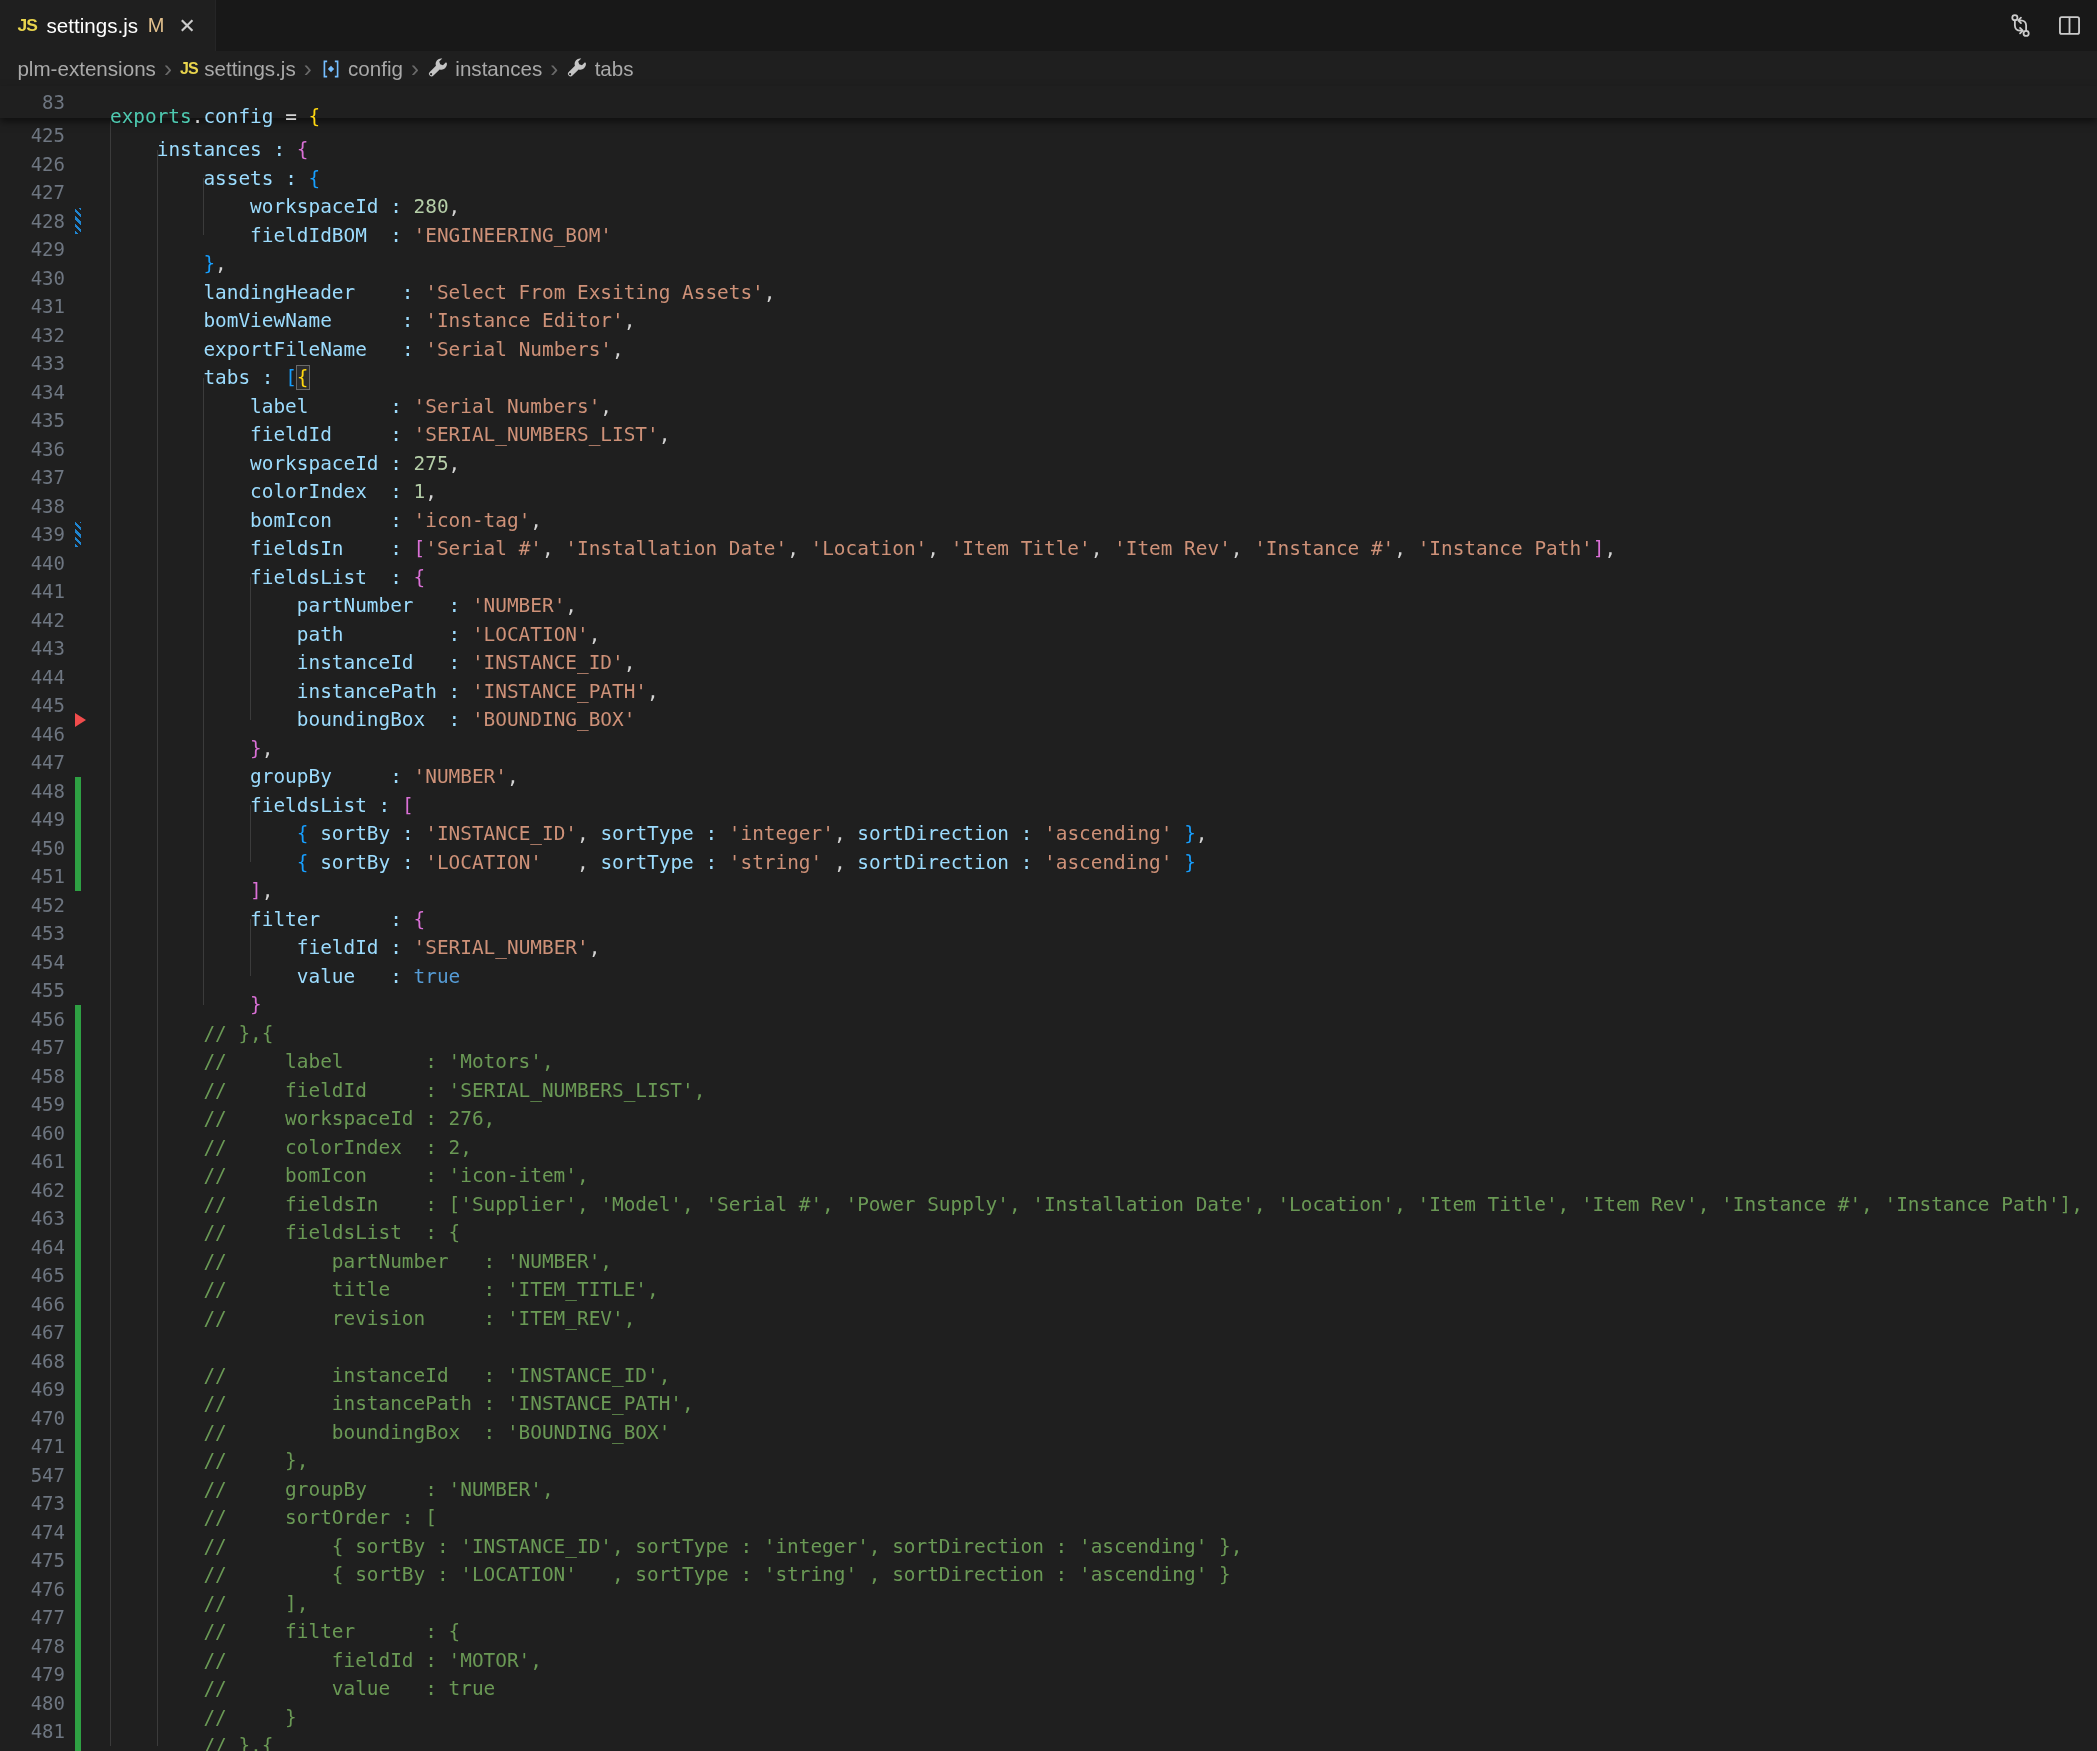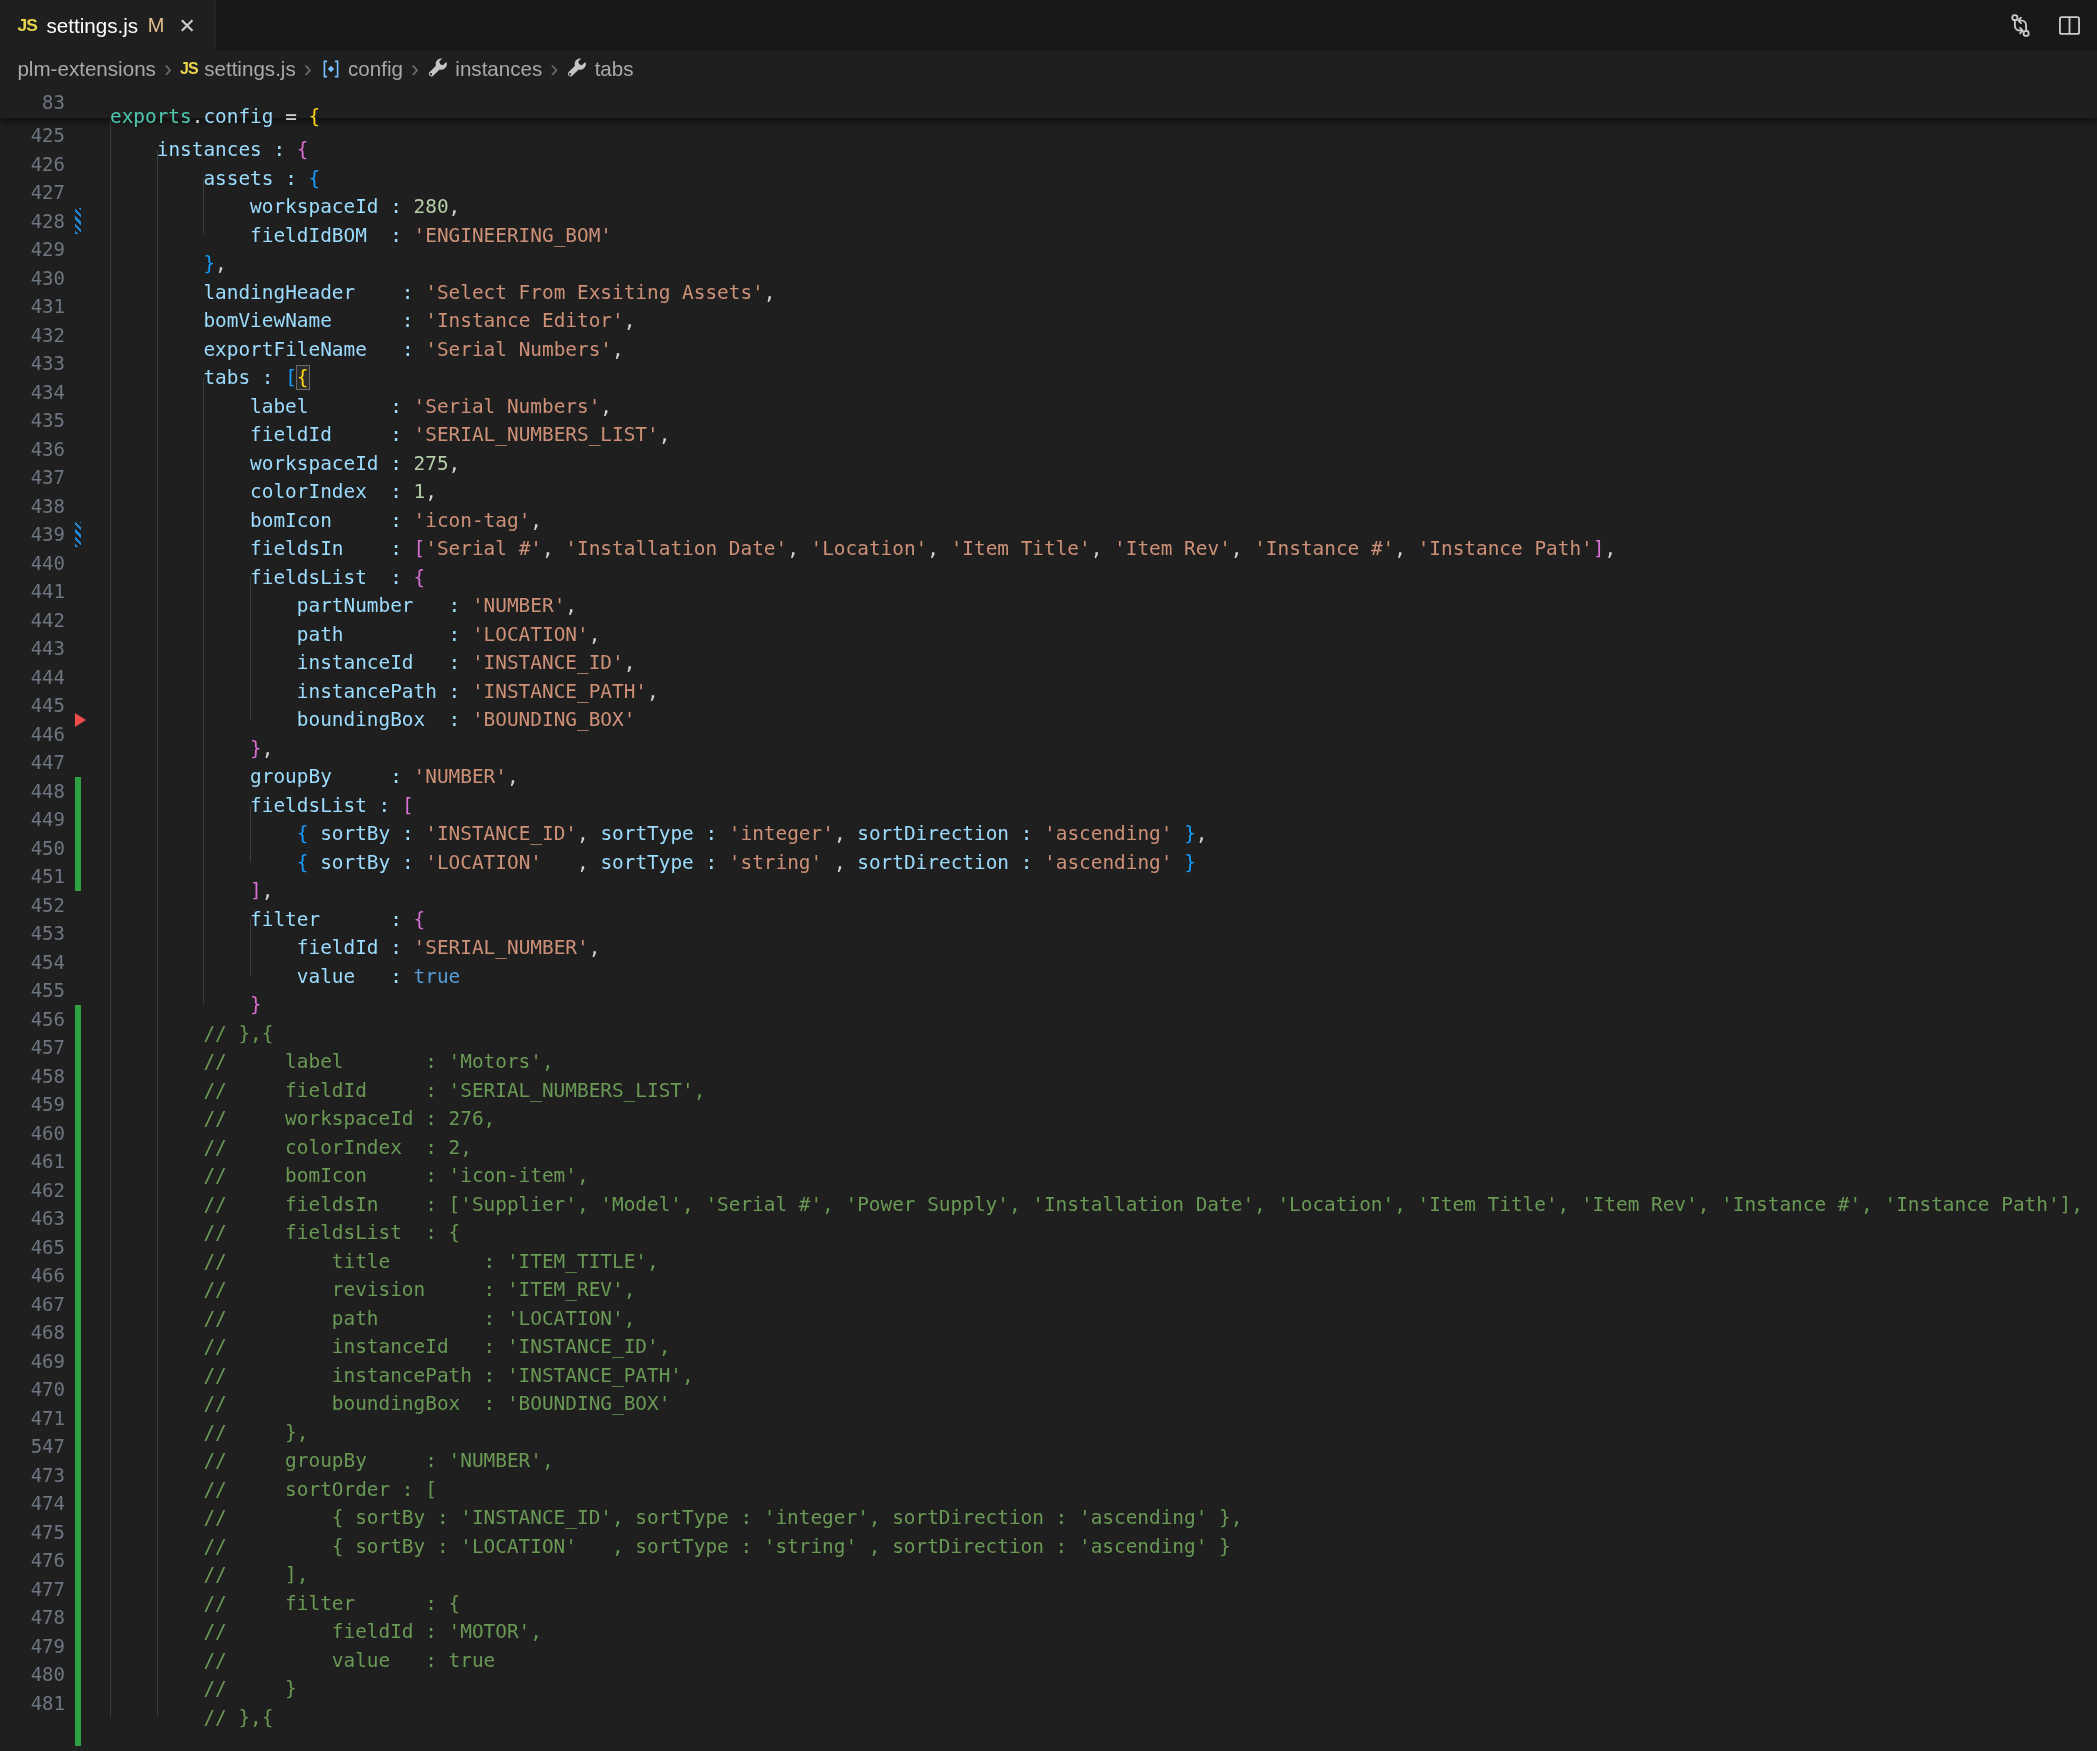--- a/index.html
+++ b/index.html
@@ -159,23 +159,24 @@
       <div class="cl"><i class="guide" style="left: calc(0ch + 110px);"></i><i class="guide" style="left: calc(4ch + 110px);"></i><i class="guide" style="left: calc(8ch + 110px);"></i><i class="guide" style="left: calc(12ch + 110px);"></i><span class="ln">454</span><span class="ct"><span class="tk-w">                </span><span class="tk-p">value</span><span class="tk-d">   : </span><span class="tk-k">true</span></span></div>
       <div class="cl"><i class="guide" style="left: calc(0ch + 110px);"></i><i class="guide" style="left: calc(4ch + 110px);"></i><i class="guide" style="left: calc(8ch + 110px);"></i><span class="ln">455</span><span class="ct"><span class="tk-w">            </span><span class="tk-b2">}</span></span></div>
       <div class="cl"><i class="guide" style="left: calc(0ch + 110px);"></i><i class="guide" style="left: calc(4ch + 110px);"></i><div class="git-add"></div><span class="ln">456</span><span class="ct"><span class="tk-c">        // },{</span></span></div>
       <div class="cl"><i class="guide" style="left: calc(0ch + 110px);"></i><i class="guide" style="left: calc(4ch + 110px);"></i><div class="git-add"></div><span class="ln">457</span><span class="ct"><span class="tk-c">        //     label       : 'Motors',</span></span></div>
       <div class="cl"><i class="guide" style="left: calc(0ch + 110px);"></i><i class="guide" style="left: calc(4ch + 110px);"></i><div class="git-add"></div><span class="ln">458</span><span class="ct"><span class="tk-c">        //     fieldId     : 'SERIAL_NUMBERS_LIST',</span></span></div>
       <div class="cl"><i class="guide" style="left: calc(0ch + 110px);"></i><i class="guide" style="left: calc(4ch + 110px);"></i><div class="git-add"></div><span class="ln">459</span><span class="ct"><span class="tk-c">        //     workspaceId : 276,</span></span></div>
       <div class="cl"><i class="guide" style="left: calc(0ch + 110px);"></i><i class="guide" style="left: calc(4ch + 110px);"></i><div class="git-add"></div><span class="ln">460</span><span class="ct"><span class="tk-c">        //     colorIndex  : 2,</span></span></div>
       <div class="cl"><i class="guide" style="left: calc(0ch + 110px);"></i><i class="guide" style="left: calc(4ch + 110px);"></i><div class="git-add"></div><span class="ln">461</span><span class="ct"><span class="tk-c">        //     bomIcon     : 'icon-item',</span></span></div>
       <div class="cl"><i class="guide" style="left: calc(0ch + 110px);"></i><i class="guide" style="left: calc(4ch + 110px);"></i><div class="git-add"></div><span class="ln">462</span><span class="ct"><span class="tk-c">        //     fieldsIn    : ['Supplier', 'Model', 'Serial #', 'Power Supply', 'Installation Date', 'Location', 'Item Title', 'Item Rev', 'Instance #', 'Instance Path'],</span></span></div>
       <div class="cl"><i class="guide" style="left: calc(0ch + 110px);"></i><i class="guide" style="left: calc(4ch + 110px);"></i><div class="git-add"></div><span class="ln">463</span><span class="ct"><span class="tk-c">        //     fieldsList  : {</span></span></div>
+      <div class="cl"><i class="guide" style="left: calc(0ch + 110px);"></i><i class="guide" style="left: calc(4ch + 110px);"></i><div class="git-add"></div><span class="ln">464</span><span class="ct"><span class="tk-c">        //         partNumber   : 'NUMBER',</span></span></div>
       <div class="cl"><i class="guide" style="left: calc(0ch + 110px);"></i><i class="guide" style="left: calc(4ch + 110px);"></i><div class="git-add"></div><span class="ln">465</span><span class="ct"><span class="tk-c">        //         title        : 'ITEM_TITLE',</span></span></div>
       <div class="cl"><i class="guide" style="left: calc(0ch + 110px);"></i><i class="guide" style="left: calc(4ch + 110px);"></i><div class="git-add"></div><span class="ln">466</span><span class="ct"><span class="tk-c">        //         revision     : 'ITEM_REV',</span></span></div>
-      <div class="cl"><i class="guide" style="left: calc(0ch + 110px);"></i><i class="guide" style="left: calc(4ch + 110px);"></i><div class="git-add"></div><span class="ln">467</span><span class="ct"><span class="tk-c">        //         path         : 'LOCATION',</span></span></div>
+      <div class="cl"><i class="guide" style="left: calc(0ch + 110px);"></i><i class="guide" style="left: calc(4ch + 110px);"></i><div class="git-add"></div><span class="ln">467</span></div>
       <div class="cl"><i class="guide" style="left: calc(0ch + 110px);"></i><i class="guide" style="left: calc(4ch + 110px);"></i><div class="git-add"></div><span class="ln">468</span><span class="ct"><span class="tk-c">        //         instanceId   : 'INSTANCE_ID',</span></span></div>
       <div class="cl"><i class="guide" style="left: calc(0ch + 110px);"></i><i class="guide" style="left: calc(4ch + 110px);"></i><div class="git-add"></div><span class="ln">469</span><span class="ct"><span class="tk-c">        //         instancePath : 'INSTANCE_PATH',</span></span></div>
       <div class="cl"><i class="guide" style="left: calc(0ch + 110px);"></i><i class="guide" style="left: calc(4ch + 110px);"></i><div class="git-add"></div><span class="ln">470</span><span class="ct"><span class="tk-c">        //         boundingBox  : 'BOUNDING_BOX'</span></span></div>
       <div class="cl"><i class="guide" style="left: calc(0ch + 110px);"></i><i class="guide" style="left: calc(4ch + 110px);"></i><div class="git-add"></div><span class="ln">471</span><span class="ct"><span class="tk-c">        //     },</span></span></div>
       <div class="cl"><i class="guide" style="left: calc(0ch + 110px);"></i><i class="guide" style="left: calc(4ch + 110px);"></i><div class="git-add"></div><span class="ln">547</span><span class="ct"><span class="tk-c">        //     groupBy     : 'NUMBER',</span></span></div>
       <div class="cl"><i class="guide" style="left: calc(0ch + 110px);"></i><i class="guide" style="left: calc(4ch + 110px);"></i><div class="git-add"></div><span class="ln">473</span><span class="ct"><span class="tk-c">        //     sortOrder : [</span></span></div>
       <div class="cl"><i class="guide" style="left: calc(0ch + 110px);"></i><i class="guide" style="left: calc(4ch + 110px);"></i><div class="git-add"></div><span class="ln">474</span><span class="ct"><span class="tk-c">        //         { sortBy : 'INSTANCE_ID', sortType : 'integer', sortDirection : 'ascending' },</span></span></div>
       <div class="cl"><i class="guide" style="left: calc(0ch + 110px);"></i><i class="guide" style="left: calc(4ch + 110px);"></i><div class="git-add"></div><span class="ln">475</span><span class="ct"><span class="tk-c">        //         { sortBy : 'LOCATION'   , sortType : 'string' , sortDirection : 'ascending' }</span></span></div>
       <div class="cl"><i class="guide" style="left: calc(0ch + 110px);"></i><i class="guide" style="left: calc(4ch + 110px);"></i><div class="git-add"></div><span class="ln">476</span><span class="ct"><span class="tk-c">        //     ],</span></span></div>
       <div class="cl"><i class="guide" style="left: calc(0ch + 110px);"></i><i class="guide" style="left: calc(4ch + 110px);"></i><div class="git-add"></div><span class="ln">477</span><span class="ct"><span class="tk-c">        //     filter      : {</span></span></div>

